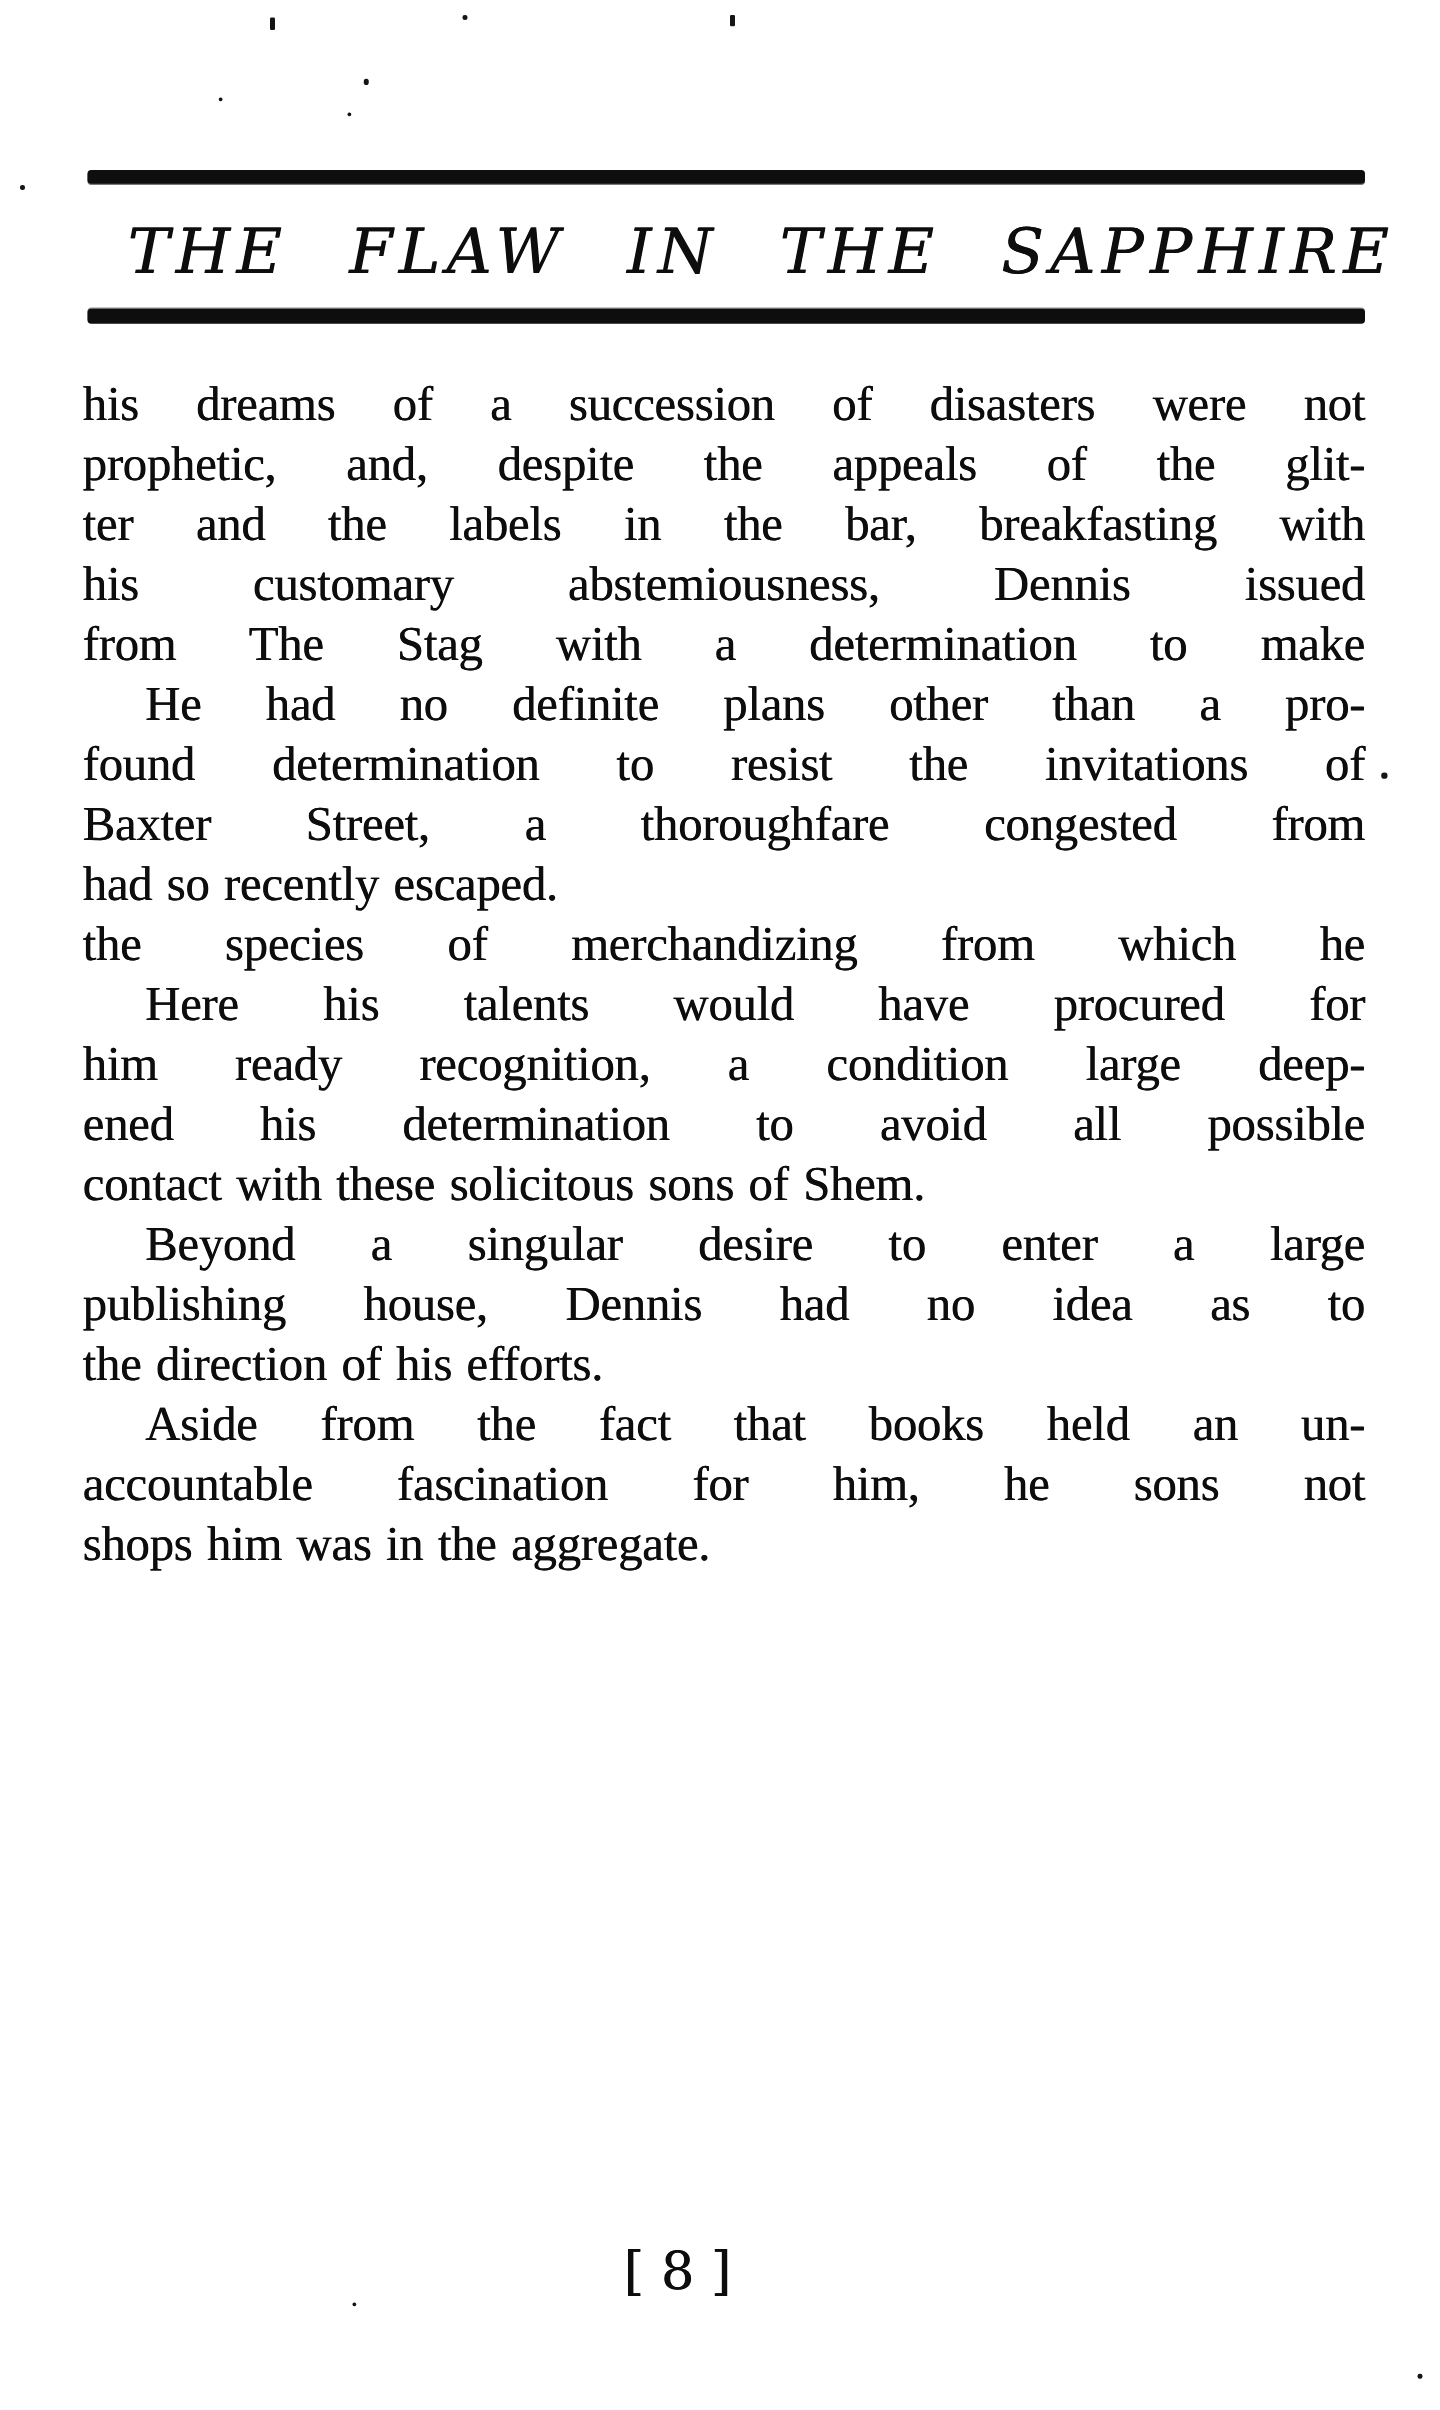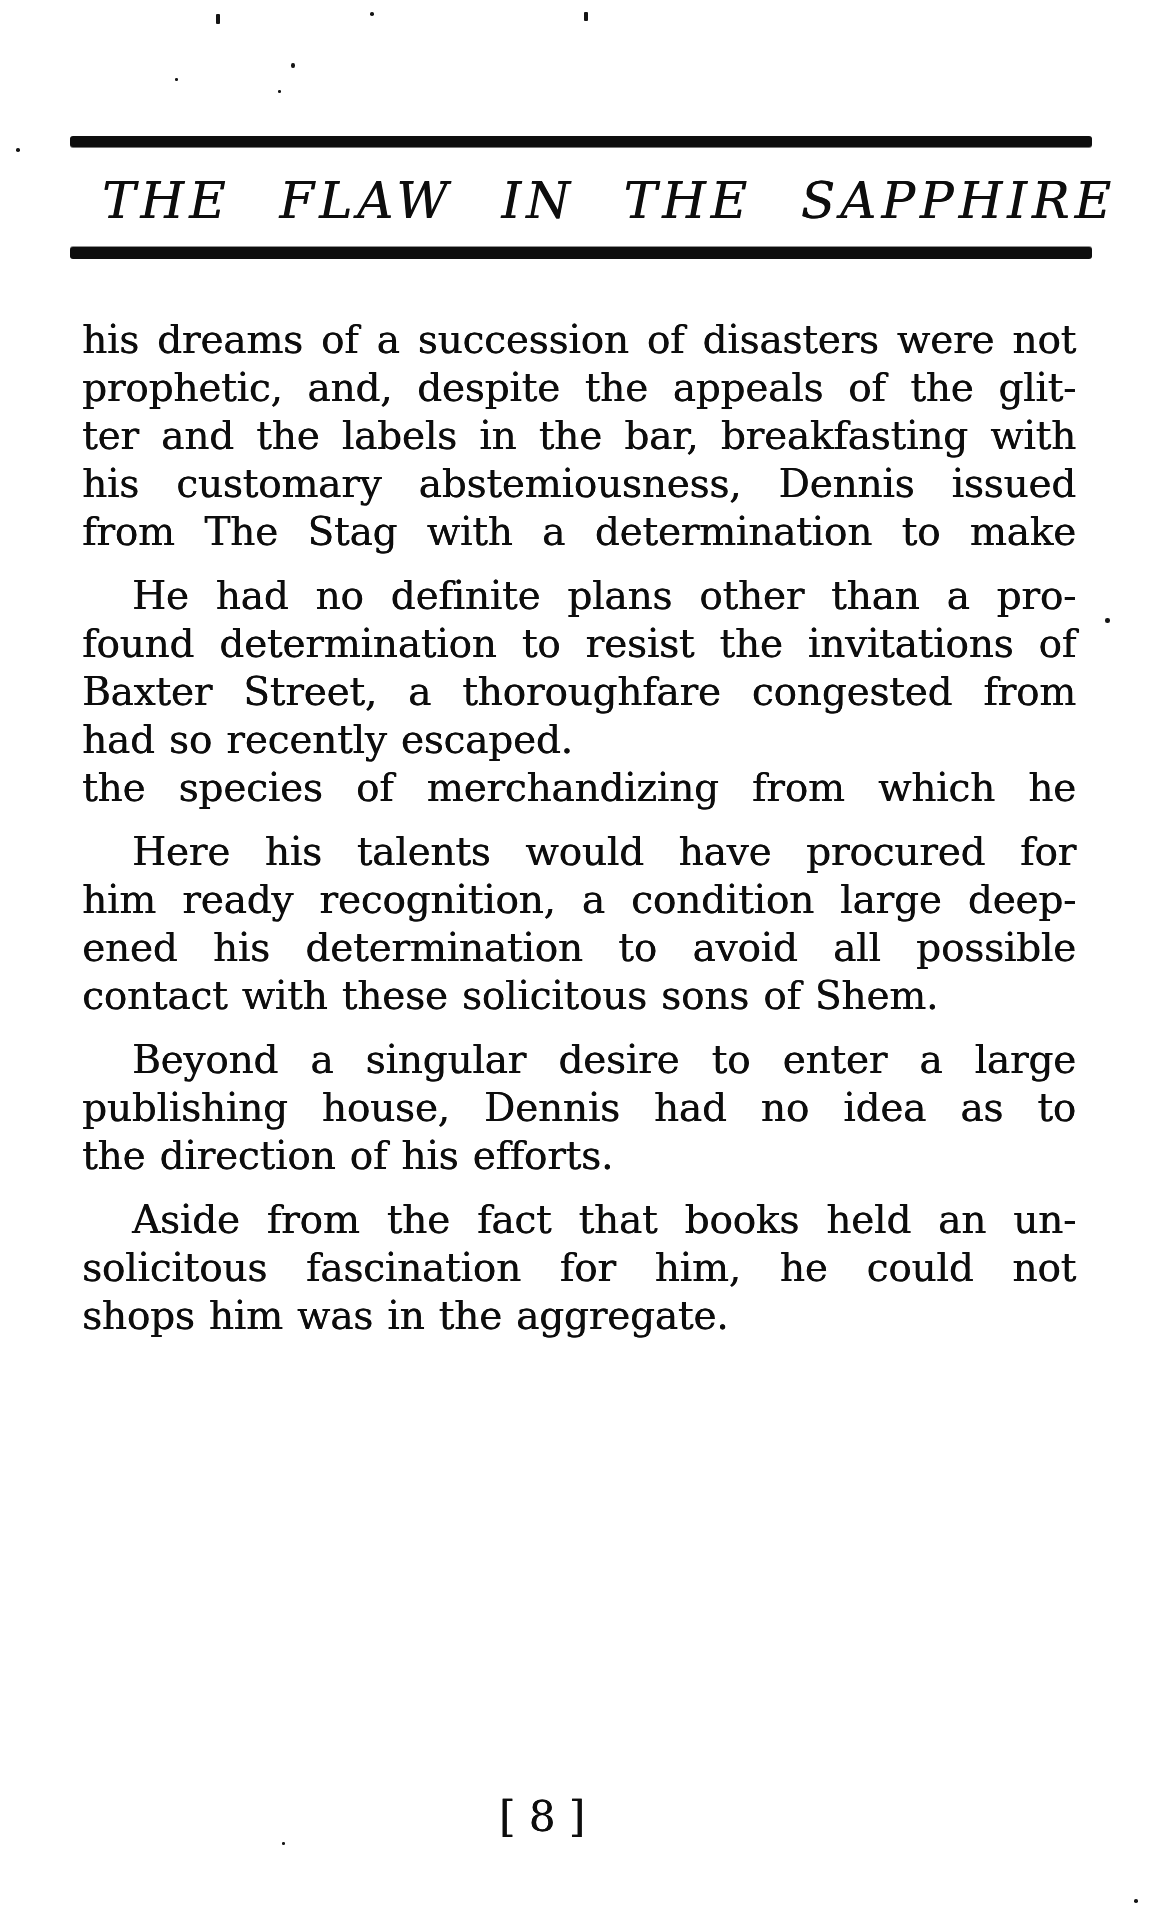--- a/index.html
+++ b/index.html
@@ -31,21 +31,21 @@
     text-shadow: 0.5px 0 0 #0d0d0d;
     margin-left: 28px;
   }
   
   .bodytext {
     position: absolute; left: 66px; width: 1026px; top: 300px;
     font-size: 39px; line-height: 48px;
     letter-spacing: -0.2px; word-spacing: 2px;
     text-shadow: 0.4px 0 0 #0d0d0d;
   }
-  .para { margin: 16px; }
+  .para { margin: 0; font-family: Liberation Serif, serif; }
   .l { min-height: 48px; }
   .j { text-align: justify; text-align-last: justify; }
   .ind { text-indent: 50px; }
   .it { font-style: italic; }
   
   .folio {
     position: absolute; left: 0; top: 1792px; width: 1084px;
     text-align: center; font-size: 42px;
     text-shadow: 0.4px 0 0 #0d0d0d;
   }
@@ -109,21 +109,21 @@
     </div>
 
     <div class="para">
       <div class="l j ind">Beyond a singular desire to enter a large</div>
       <div class="l j">publishing house, Dennis had no idea as to</div>
       <div class="l">the direction of his efforts.</div>
     </div>
 
     <div class="para">
       <div class="l j ind">Aside from the fact that books held an un-</div>
-      <div class="l j">solicitous fascination for him, he could not</div>
+      <div class="l j">accountable fascination for him, he sons not</div>
       <div class="l">shops him was in the aggregate.</div>
     </div>
 
 
   </main>
 
   <footer>
     <div class="folio">[ 8 ]</div>
   </footer>
 

